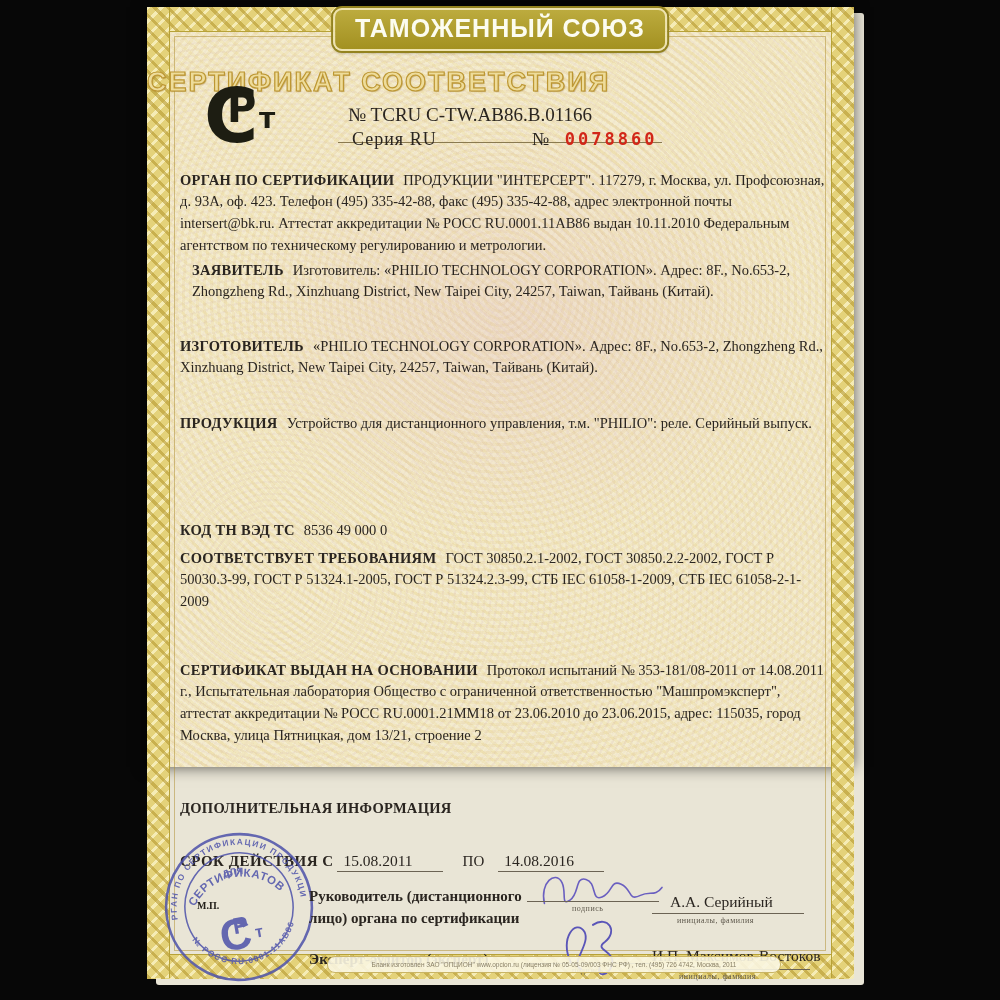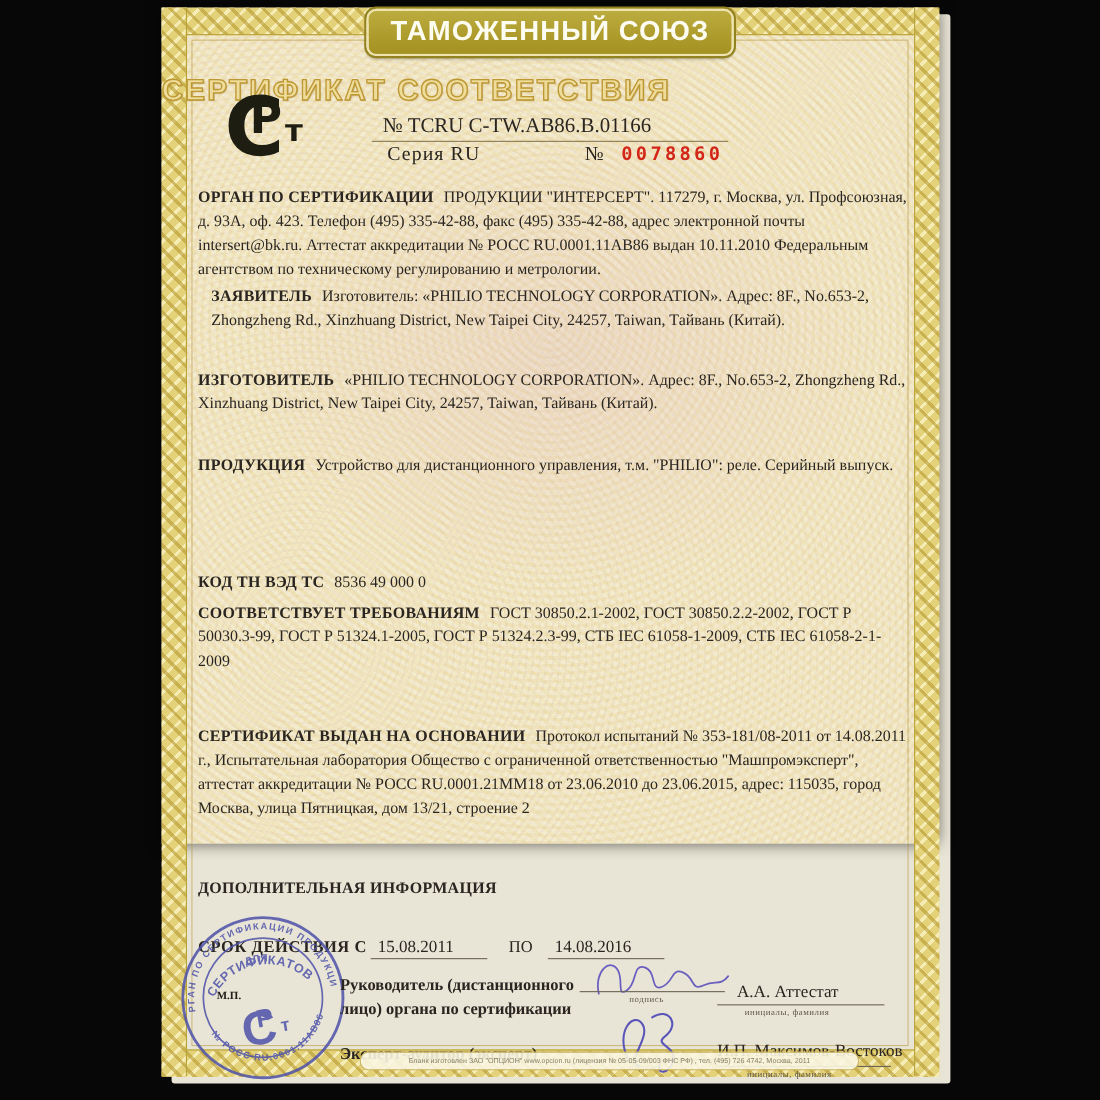--- a/index.html
+++ b/index.html
@@ -42,21 +42,21 @@
     border:2px solid #eee3af;border-radius:9px;
     box-shadow:0 0 0 2px #93831f, 0 2px 3px rgba(0,0,0,0.3);
   }
   .cert-title{
     position:absolute;top:60px;left:0;width:100%;
     font-family:"Liberation Sans",sans-serif;font-weight:700;font-size:27px;letter-spacing:2px;
     color:#eedc9a;-webkit-text-stroke:1.2px #bd9733;
     text-shadow:1px 1px 1px rgba(150,110,30,0.45);white-space:nowrap;
   }
   .cert-no{position:absolute;top:97px;left:0;width:100%;text-align:center;font-size:19px;}
-  .cert-no span{display:inline-block;border-bottom:1.5px solid #8a7a50;padding:0 70px 2px 10px;}
+  .cert-no span{display:inline-block;border-bottom:1.5px solid #8a7a50;padding:0 70px 16px 10px;}
   .series-row{position:absolute;top:122px;left:205px;display:flex;align-items:baseline;font-size:18px;}
   .series-label{letter-spacing:1px;}
   .no-sign{margin-left:95px;}
   .series-number{margin-left:16px;color:#d22618;font-family:"DejaVu Sans Mono",monospace;
     font-weight:700;font-size:17px;letter-spacing:3px;}
   .rst{position:absolute;left:57px;top:72px;width:90px;height:82px;color:#1d1d12;}
   .rst .g{position:absolute;font-family:"DejaVu Sans",sans-serif;font-weight:900;line-height:1;}
   .rst .g-c{left:0;top:0;font-size:74px;}
   .rst .g-p{left:23px;top:9px;font-size:40px;}
   .rst .g-t{left:55px;top:26px;font-size:28px;}
@@ -209,21 +209,21 @@
 
   <svg class="autograph a-1" viewBox="0 0 160 60">
     <path d="M8 48 C 2 22, 22 6, 30 22 C 36 34, 28 52, 40 44 C 52 36, 46 14, 60 18 C 74 22, 66 46, 80 40 C 94 34, 90 18, 104 24 C 118 30, 112 46, 128 38 C 140 32, 146 40, 155 28" fill="none" stroke="#6a5fc0" stroke-width="2" stroke-linecap="round"></path>
   </svg>
   <svg class="autograph a-2" viewBox="0 0 95 80">
     <path d="M22 58 C 8 30, 28 6, 38 22 C 46 36, 20 60, 34 66 M48 14 C 66 2, 78 22, 62 34 C 48 44, 76 44, 70 62 C 66 74, 52 76, 56 64" fill="none" stroke="#5a55b8" stroke-width="2.2" stroke-linecap="round"></path>
   </svg>
 
   <div class="sigline l-sig1"></div>
   <div class="cap c-sig1">подпись</div>
-  <div class="sig-name head">А.А. Аттестат</div>
+  <div class="sig-name head">А.А. Серийный</div>
   <div class="sigline l-name1"></div>
   <div class="cap c-name1">инициалы, фамилия</div>
 
   <div class="sigline l-sig2"></div>
   <div class="cap c-sig2">подпись</div>
   <div class="sig-name expert">И.П. Максимов-Востоков</div>
   <div class="sigline l-name2"></div>
   <div class="cap c-name2">инициалы, фамилия</div>
 
   <div class="fine-print">Бланк изготовлен ЗАО "ОПЦИОН" www.opcion.ru (лицензия № 05-05-09/003 ФНС РФ) , тел. (495) 726 4742, Москва, 2011</div>

